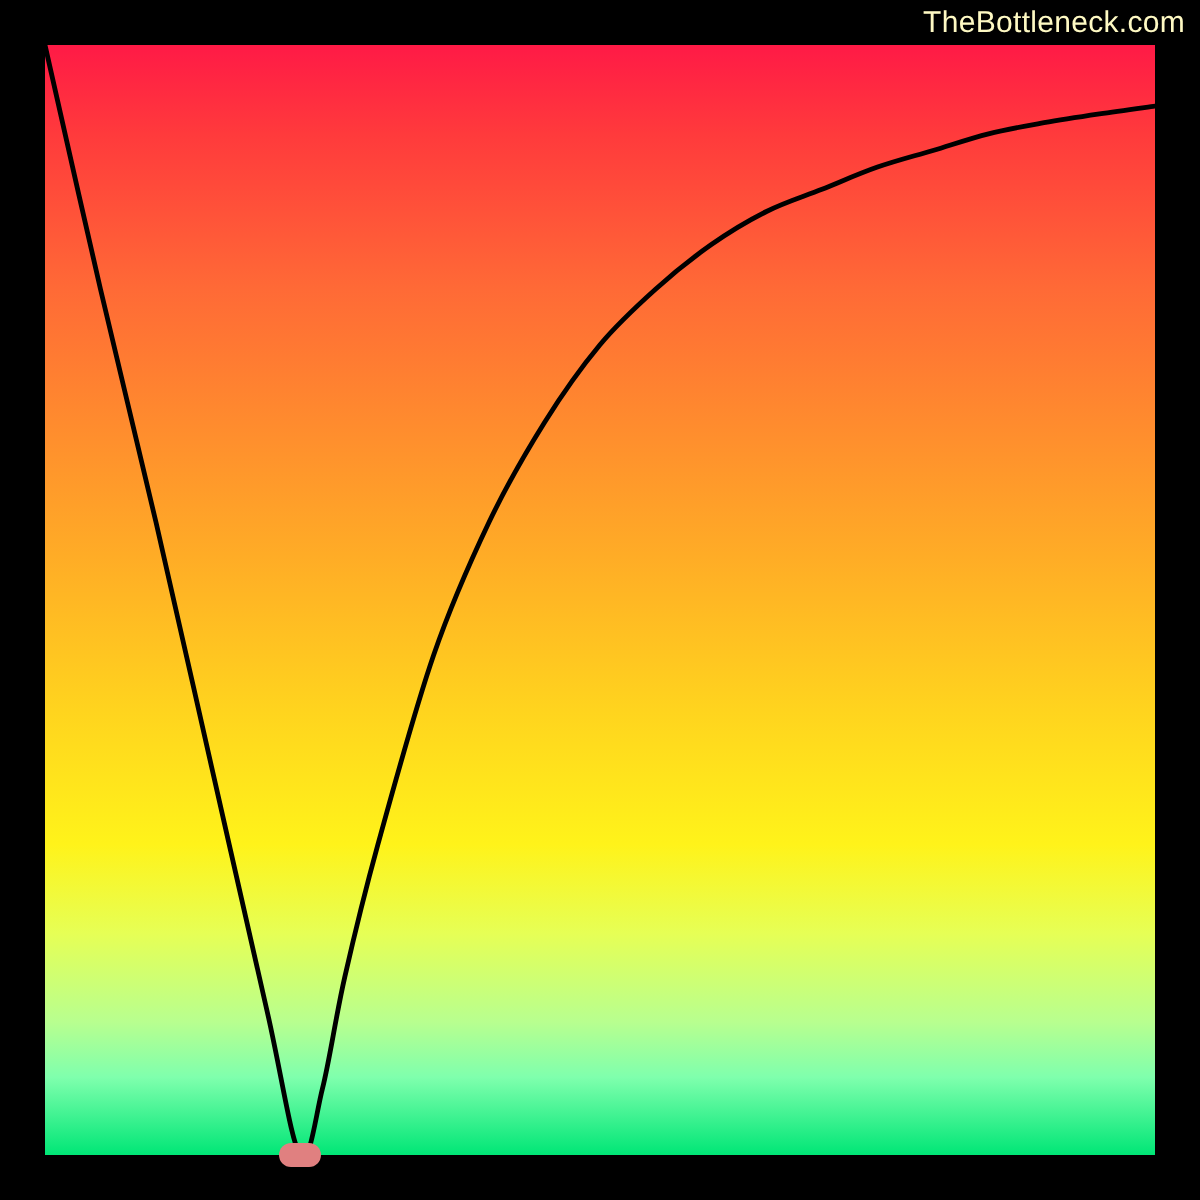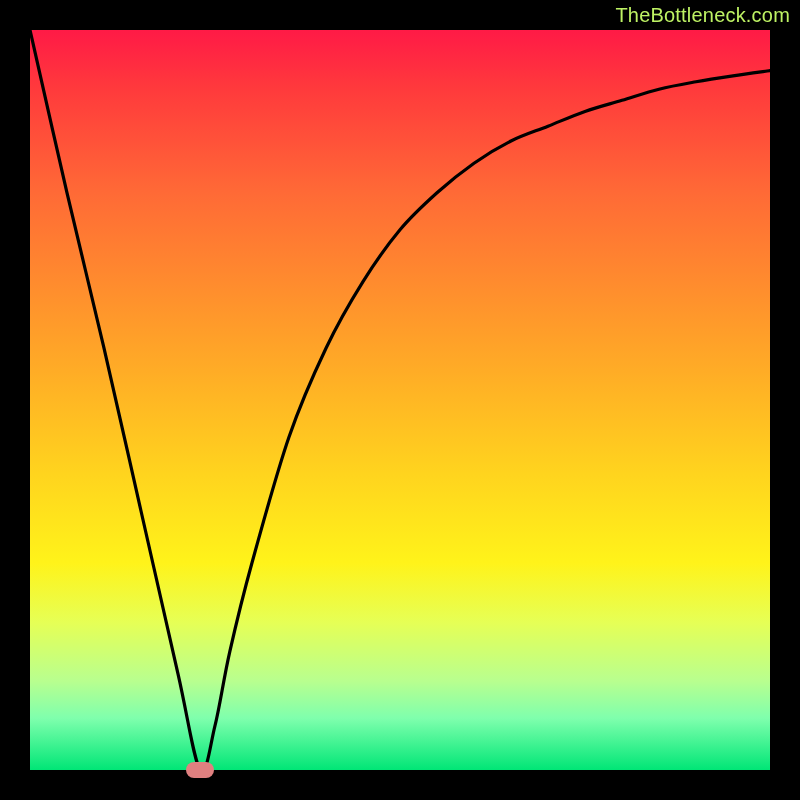--- a/index.html
+++ b/index.html
@@ -36,21 +36,21 @@
       #fff31a 72%,
       #e6ff55 80%,
       #b8ff8f 88%,
       #7fffad 93%,
       #00e676 100%);
   }
   .watermark {
     position: absolute;
     top: 4px;
     right: 10px;
-    color: #bef264;
+    color: #fef9c3;
     font-size: 20px;
     font-weight: 400;
     letter-spacing: 0.2px;
     user-select: none;
   }
   svg.curve {
     position: absolute;
     left: 0;
     top: 0;
     width: 740px;

